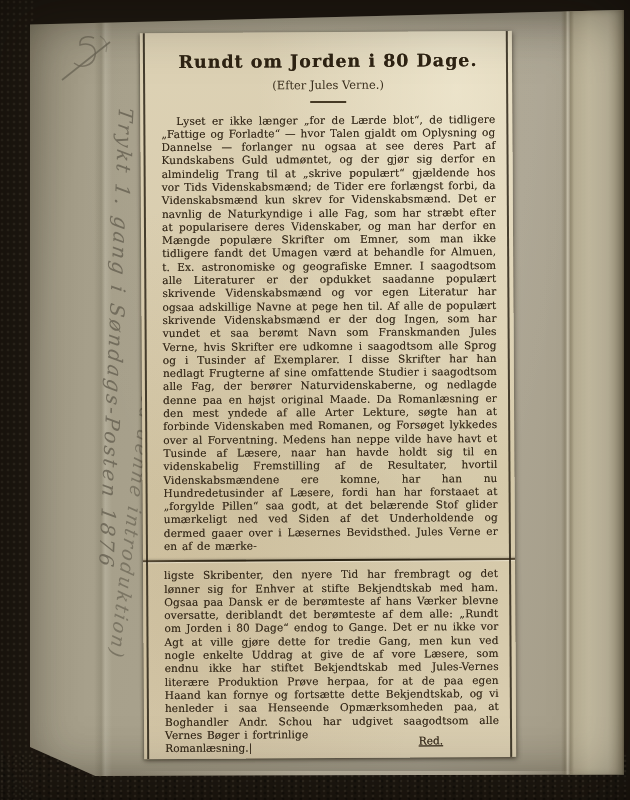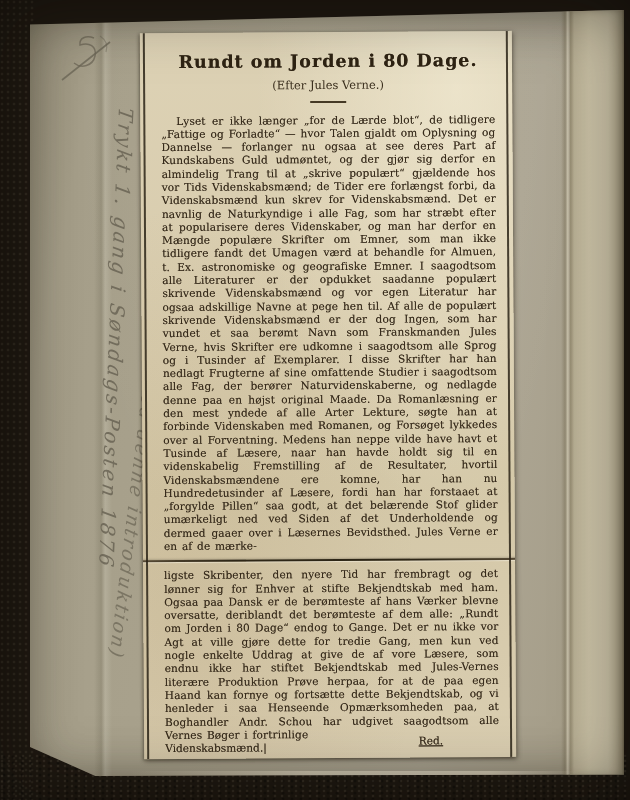--- a/index.html
+++ b/index.html
@@ -129,21 +129,21 @@
     <div class="rule-v rule-left"></div>
     <div class="rule-v rule-right"></div>
     <div class="clip-inner">
       <div class="clip-title">Rundt om Jorden i 80 Dage.</div>
       <div class="clip-subtitle">(Efter Jules Verne.)</div>
       <div class="divider-short"></div>
       <p class="clip-body part1">Lyset er ikke længer „for de Lærde blot“, de tidligere „Fattige og Forladte“ — hvor Talen gjaldt om Oplysning og Dannelse — forlanger nu ogsaa at see deres Part af Kundskabens Guld udmøntet, og der gjør sig derfor en almindelig Trang til at „skrive populært“ gjældende hos vor Tids Videnskabsmænd; de Tider ere forlængst forbi, da Videnskabsmænd kun skrev for Videnskabsmænd. Det er navnlig de Naturkyndige i alle Fag, som har stræbt efter at popularisere deres Videnskaber, og man har derfor en Mængde populære Skrifter om Emner, som man ikke tidligere fandt det Umagen værd at behandle for Almuen, t. Ex. astronomiske og geografiske Emner. I saagodtsom alle Literaturer er der opdukket saadanne populært skrivende Videnskabsmænd og vor egen Literatur har ogsaa adskillige Navne at pege hen til. Af alle de populært skrivende Videnskabsmænd er der dog Ingen, som har vundet et saa berømt Navn som Franskmanden Jules Verne, hvis Skrifter ere udkomne i saagodtsom alle Sprog og i Tusinder af Exemplarer. I disse Skrifter har han nedlagt Frugterne af sine omfattende Studier i saagodtsom alle Fag, der berører Naturvidenskaberne, og nedlagde denne paa en højst original Maade. Da Romanlæsning er den mest yndede af alle Arter Lekture, søgte han at forbinde Videnskaben med Romanen, og Forsøget lykkedes over al Forventning. Medens han neppe vilde have havt et Tusinde af Læsere, naar han havde holdt sig til en videnskabelig Fremstilling af de Resultater, hvortil Videnskabsmændene ere komne, har han nu Hundredetusinder af Læsere, fordi han har forstaaet at „forgylde Pillen“ saa godt, at det belærende Stof glider umærkeligt ned ved Siden af det Underholdende og dermed gaaer over i Læsernes Bevidsthed. Jules Verne er en af de mærke-</p>
       <div class="seam"></div>
       <p class="clip-body part2">ligste Skribenter, den nyere Tid har frembragt og det lønner sig for Enhver at stifte Bekjendtskab med ham. Ogsaa paa Dansk er de berømteste af hans Værker blevne oversatte, deriblandt det berømteste af dem alle: „Rundt om Jorden i 80 Dage“ endog to Gange. Det er nu ikke vor Agt at ville gjøre dette for tredie Gang, men kun ved nogle enkelte Uddrag at give de af vore Læsere, som endnu ikke har stiftet Bekjendtskab med Jules-Vernes literære Produktion Prøve herpaa, for at de paa egen Haand kan fornye og fortsætte dette Bekjendtskab, og vi henleder i saa Henseende Opmærksomheden paa, at Boghandler Andr. Schou har udgivet saagodtsom alle Vernes Bøger i fortrinlige</p>
       <div class="last-line">
-        <span>Videnskabsmænd.|</span>
+        <span>Romanlæsning.|</span>
         <span class="sig">Red.</span>
       </div>
 
     </div>
   </div>
 
   <div class="page-bottom-edge"></div>
 </div>
 
 <div class="vignette"></div>

